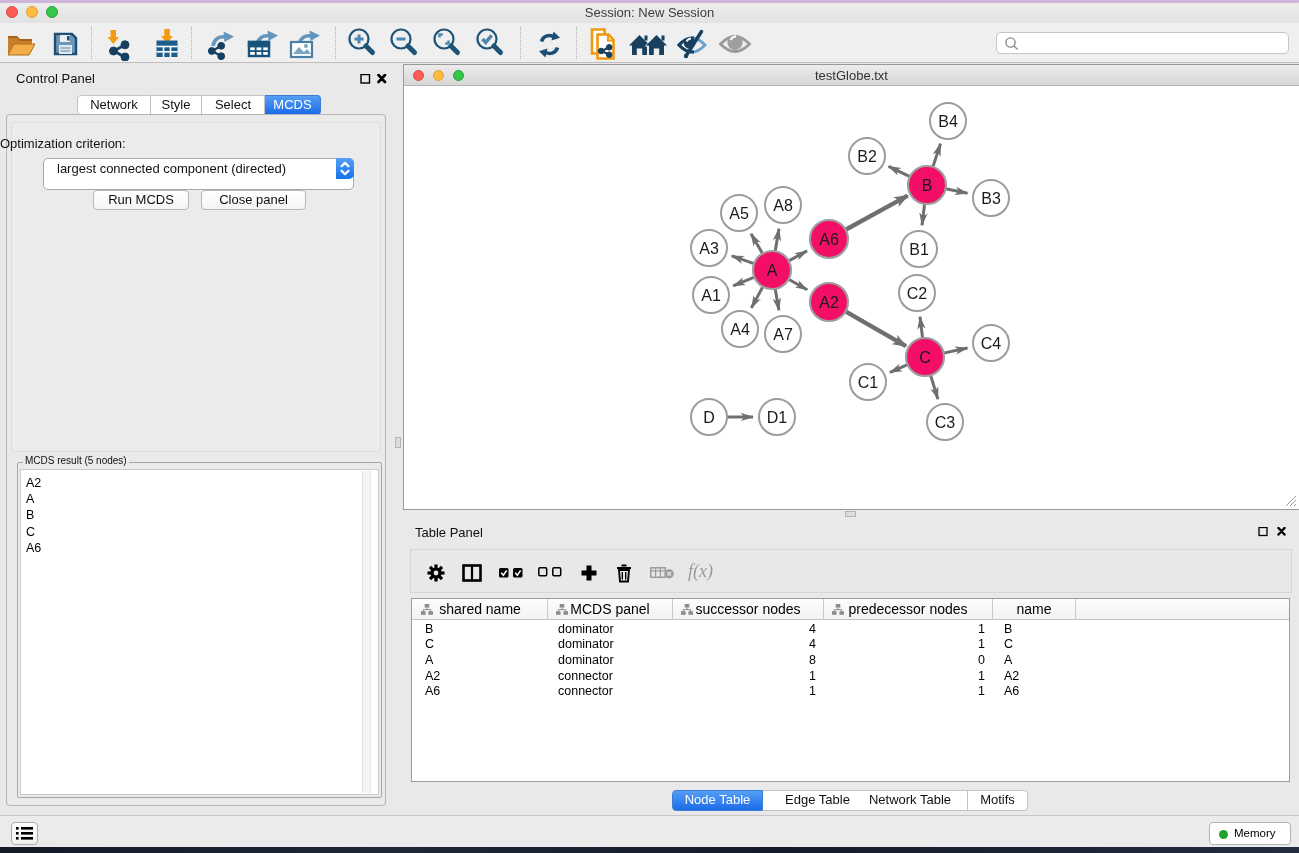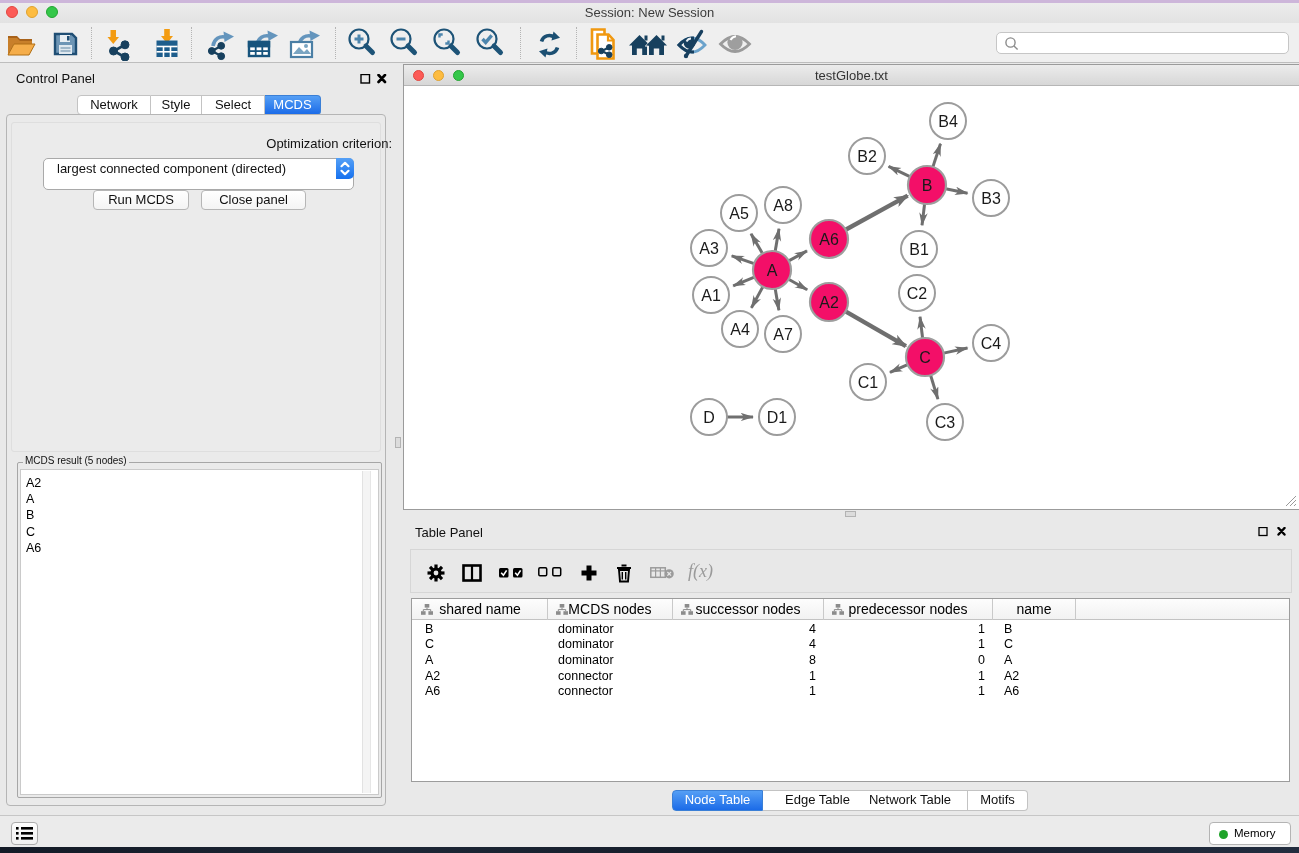--- a/index.html
+++ b/index.html
@@ -13,21 +13,21 @@
 #toolbar{left:0;top:23px;width:1299px;height:40px;background:#efefef;border-bottom:1px solid #bdbdbd}
 .sep{position:absolute;top:4px;height:32px;width:0;border-left:1px dotted #b4b4b4}
 .ticon{position:absolute;top:3px}
 #searchbox{left:996px;top:9px;width:293px;height:22px;background:#fff;border:1px solid #c6c6c6;border-radius:5px}
 
 #cp-title{left:16px;top:71px;font-size:13px;color:#111}
 #cp-tabs{left:77px;top:95px;height:20px}
 .seg{position:absolute;top:0;height:20px;background:#fff;border:1px solid #c3c3c3;font-size:13px;color:#111;text-align:center;line-height:18px}
 .seg.sel{background:linear-gradient(#559ff5,#1b6be8);color:#fff;border-color:#3a7fd6}
 #cp-box{left:6px;top:114px;width:380px;height:692px;border:1px solid #b5b5b5;border-radius:4px;background:#eaeaea}
-#opt-label{left:0;top:136px;width:392px;text-align:right;font-size:13px;color:#111}
+#opt-label{left:0;top:136px;width:392px;text-align:left;font-size:13px;color:#111}
 #dropdown{left:43px;top:158px;width:311px;height:32px;background:#fff;border:1px solid #a9a9a9;border-radius:5px}
 #dropdown .txt{position:absolute;left:13px;top:2px;font-size:13px;color:#111}
 #stepper{position:absolute;right:-1px;top:-1px;width:18px;height:21px;border-radius:0 5px 5px 0;background:linear-gradient(#55a0f6,#1671ef)}
 .btn{position:absolute;height:20px;background:linear-gradient(#ffffff,#f4f4f4);border:1px solid #b6b6b6;border-radius:4px;font-size:13px;color:#111;text-align:center;line-height:18px}
 #fieldset{left:17px;top:462px;width:365px;height:336px;border:1px solid #a6a6a6;border-radius:2px}
 #fs-legend{position:absolute;left:5px;top:-8px;background:#eaeaea;padding:0 2px;font-size:10px;color:#111}
 #listbox{position:absolute;left:2px;top:6px;width:359px;height:326px;background:#fff;border:1px solid #cacaca}
 #listbox .items{position:absolute;left:5px;top:5px;font-size:12.5px;line-height:16.2px;color:#000}
 #sbtrack{position:absolute;right:7px;top:1px;width:9px;height:322px;background:#f4f4f4;border-left:1px solid #e2e2e2;border-right:1px solid #e6e6e6}
 
@@ -416,21 +416,21 @@
           </g>
           <path d="M6 3.6 v2 M2.3 7.2 v-1.6 h7.4 v1.6" fill="none" stroke="#8c8c8c" stroke-width="1"></path>
         </svg><span>shared name</span></div>
       <div class="hcell" style="left:136px;width:125px"><svg class="hicon" width="12" height="11" viewBox="0 0 12 11">
           <g fill="#8c8c8c">
             <rect x="3.7" y="0" width="4.6" height="3.6"></rect>
             <rect x="0" y="7.2" width="4.6" height="3.6"></rect>
             <rect x="7.4" y="7.2" width="4.6" height="3.6"></rect>
           </g>
           <path d="M6 3.6 v2 M2.3 7.2 v-1.6 h7.4 v1.6" fill="none" stroke="#8c8c8c" stroke-width="1"></path>
-        </svg><span>MCDS nodes</span></div>
+        </svg><span>MCDS panel</span></div>
       <div class="hcell" style="left:261px;width:151px"><svg class="hicon" width="12" height="11" viewBox="0 0 12 11">
           <g fill="#8c8c8c">
             <rect x="3.7" y="0" width="4.6" height="3.6"></rect>
             <rect x="0" y="7.2" width="4.6" height="3.6"></rect>
             <rect x="7.4" y="7.2" width="4.6" height="3.6"></rect>
           </g>
           <path d="M6 3.6 v2 M2.3 7.2 v-1.6 h7.4 v1.6" fill="none" stroke="#8c8c8c" stroke-width="1"></path>
         </svg><span>successor nodes</span></div>
       <div class="hcell" style="left:412px;width:169px"><svg class="hicon" width="12" height="11" viewBox="0 0 12 11">
           <g fill="#8c8c8c">

